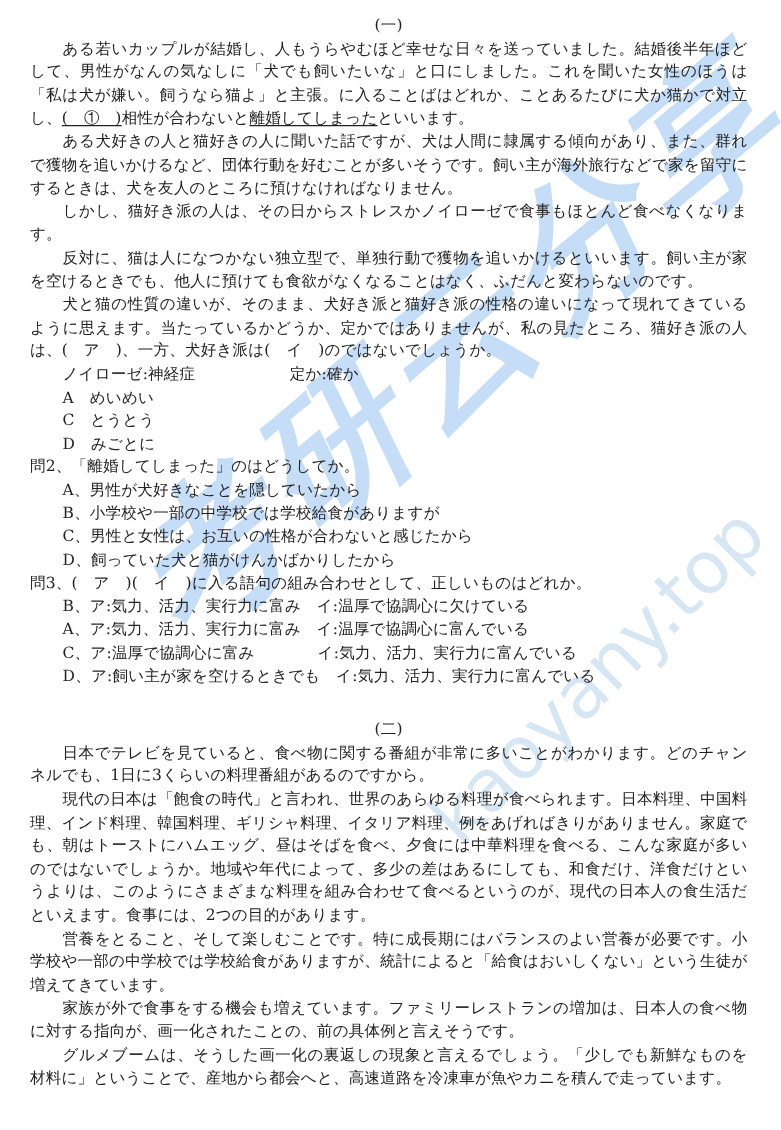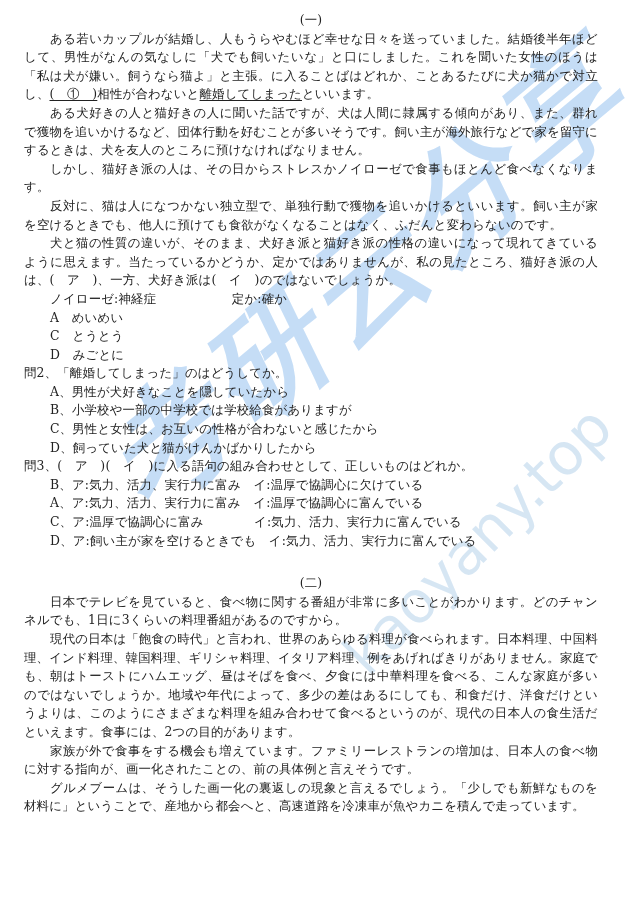--- a/index.html
+++ b/index.html
@@ -67,16 +67,17 @@
   <div class="q">問3、(　ア　)(　イ　)に入る語句の組み合わせとして、正しいものはどれか。</div>
   <div class="opt">B、ア:気力、活力、実行力に富み　イ:温厚で協調心に欠けている</div>
   <div class="opt">A、ア:気力、活力、実行力に富み　イ:温厚で協調心に富んでいる</div>
   <div class="opt">C、ア:温厚で協調心に富み　　　　イ:気力、活力、実行力に富んでいる</div>
   <div class="opt">D、ア:飼い主が家を空けるときでも　イ:気力、活力、実行力に富んでいる</div>
 
   <div class="title title2">(二)</div>
 
   <p class="ind">日本でテレビを見ていると、食べ物に関する番組が非常に多いことがわかります。どのチャンネルでも、1日に3くらいの料理番組があるのですから。</p>
   <p class="ind">現代の日本は「飽食の時代」と言われ、世界のあらゆる料理が食べられます。日本料理、中国料理、インド料理、韓国料理、ギリシャ料理、イタリア料理、例をあげればきりがありません。家庭でも、朝はトーストにハムエッグ、昼はそばを食べ、夕食には中華料理を食べる、こんな家庭が多いのではないでしょうか。地域や年代によって、多少の差はあるにしても、和食だけ、洋食だけというよりは、このようにさまざまな料理を組み合わせて食べるというのが、現代の日本人の食生活だといえます。食事には、2つの目的があります。</p>
+  <p class="ind">営養をとること、そして楽しむことです。特に成長期にはバランスのよい営養が必要です。小学校や一部の中学校では学校給食がありますが、統計によると「給食はおいしくない」という生徒が増えてきています。</p>
   <p class="ind">家族が外で食事をする機会も増えています。ファミリーレストランの増加は、日本人の食べ物に対する指向が、画一化されたことの、前の具体例と言えそうです。</p>
   <p class="ind">グルメブームは、そうした画一化の裏返しの現象と言えるでしょう。「少しでも新鮮なものを材料に」ということで、産地から都会へと、高速道路を冷凍車が魚やカニを積んで走っています。</p>
 
 </div>
 
 </body></html>

